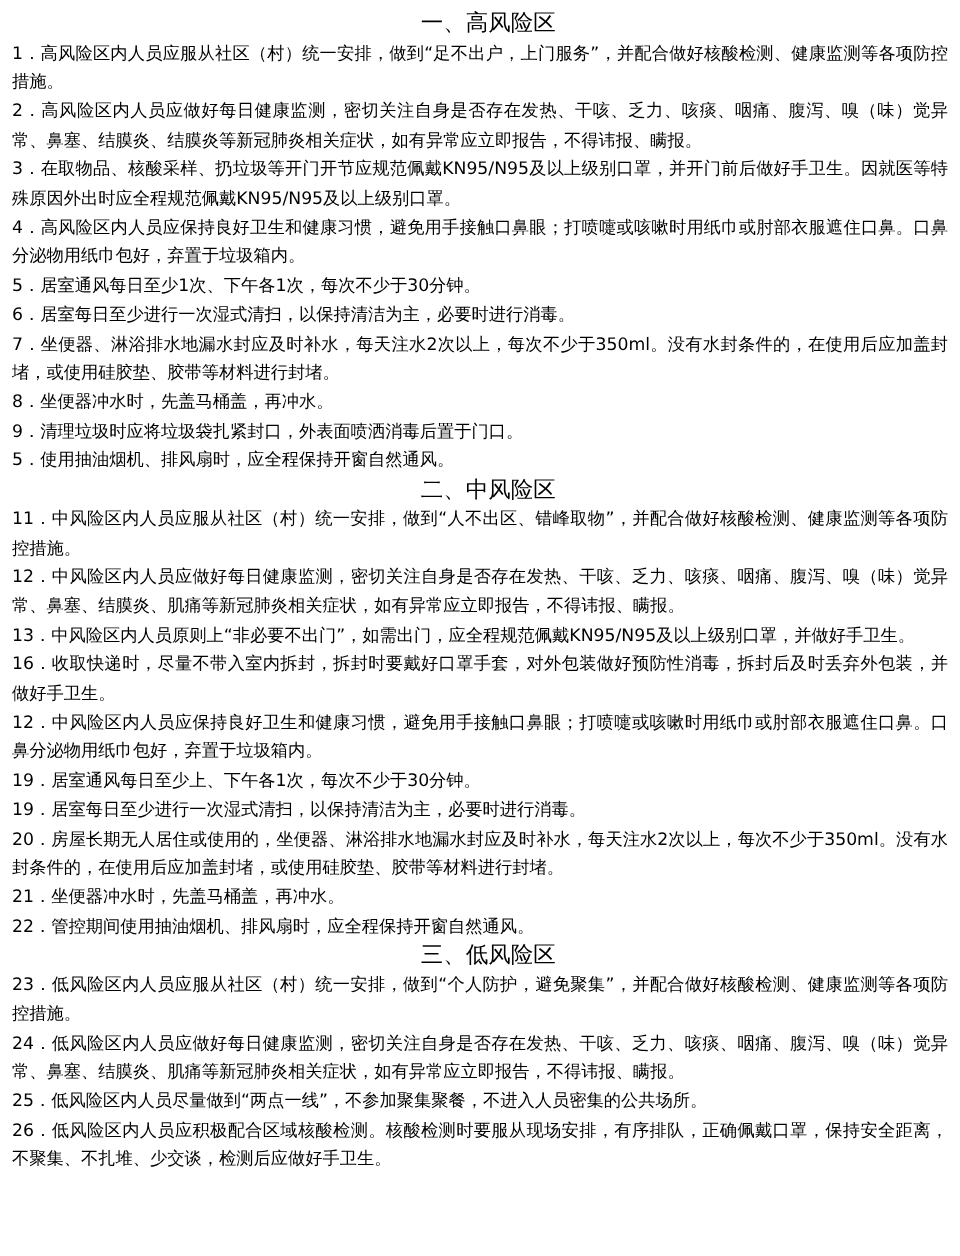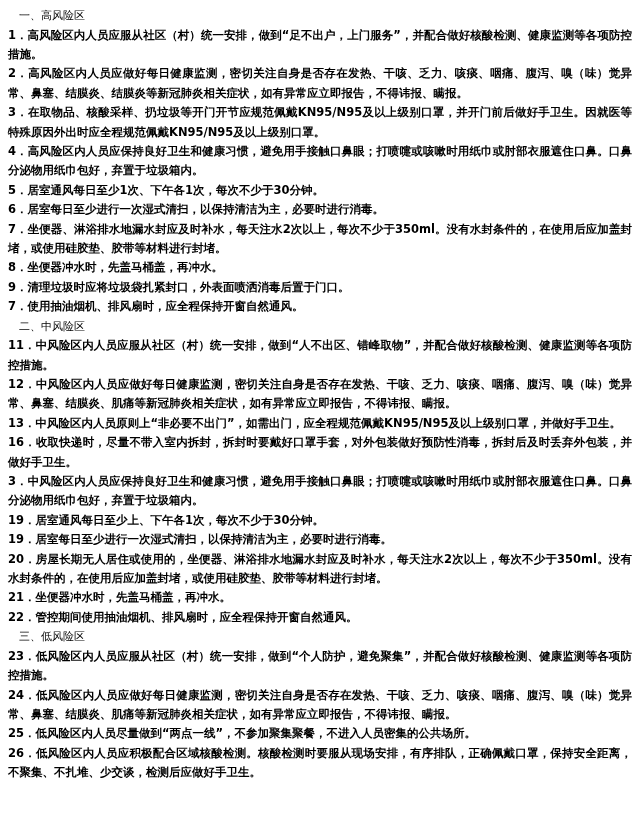--- a/index.html
+++ b/index.html
@@ -13,57 +13,57 @@
     font-family: "DejaVu Sans", "Liberation Sans", sans-serif;
     color: #000000;
     overflow: hidden;
   }
   #doc {
     box-sizing: border-box;
     width: 640px;
     padding: 6px 8px 0 8px;
   }
   .section-head {
-    font-size: 11px;
+    font-size: 15px;
     line-height: 19.5px;
     margin: 0 0 0 0;
     padding-left: 11px;
     white-space: nowrap;
+    text-align: center;
   }
   .para {
     font-size: 11.5px;
     line-height: 19.4px;
     margin: 0;
     text-align: justify;
     text-justify: inter-ideograph;
     text-indent: 0;
-    font-weight: bold;
   }
 </style>
 </head>
 <body>
 
 <div id="doc">
     <p class="section-head">一、高风险区</p>
     <p class="para">1．高风险区内人员应服从社区（村）统一安排，做到“足不出户，上门服务”，并配合做好核酸检测、健康监测等各项防控措施。</p>
     <p class="para">2．高风险区内人员应做好每日健康监测，密切关注自身是否存在发热、干咳、乏力、咳痰、咽痛、腹泻、嗅（味）觉异常、鼻塞、结膜炎、结膜炎等新冠肺炎相关症状，如有异常应立即报告，不得讳报、瞒报。</p>
     <p class="para">3．在取物品、核酸采样、扔垃圾等开门开节应规范佩戴KN95/N95及以上级别口罩，并开门前后做好手卫生。因就医等特殊原因外出时应全程规范佩戴KN95/N95及以上级别口罩。</p>
     <p class="para">4．高风险区内人员应保持良好卫生和健康习惯，避免用手接触口鼻眼；打喷嚏或咳嗽时用纸巾或肘部衣服遮住口鼻。口鼻分泌物用纸巾包好，弃置于垃圾箱内。</p>
     <p class="para">5．居室通风每日至少1次、下午各1次，每次不少于30分钟。</p>
     <p class="para">6．居室每日至少进行一次湿式清扫，以保持清洁为主，必要时进行消毒。</p>
     <p class="para">7．坐便器、淋浴排水地漏水封应及时补水，每天注水2次以上，每次不少于350ml。没有水封条件的，在使用后应加盖封堵，或使用硅胶垫、胶带等材料进行封堵。</p>
     <p class="para">8．坐便器冲水时，先盖马桶盖，再冲水。</p>
     <p class="para">9．清理垃圾时应将垃圾袋扎紧封口，外表面喷洒消毒后置于门口。</p>
-    <p class="para">7．使用抽油烟机、排风扇时，应全程保持开窗自然通风。</p>
+    <p class="para">5．使用抽油烟机、排风扇时，应全程保持开窗自然通风。</p>
     <p class="section-head">二、中风险区</p>
     <p class="para">11．中风险区内人员应服从社区（村）统一安排，做到“人不出区、错峰取物”，并配合做好核酸检测、健康监测等各项防控措施。</p>
     <p class="para">12．中风险区内人员应做好每日健康监测，密切关注自身是否存在发热、干咳、乏力、咳痰、咽痛、腹泻、嗅（味）觉异常、鼻塞、结膜炎、肌痛等新冠肺炎相关症状，如有异常应立即报告，不得讳报、瞒报。</p>
     <p class="para">13．中风险区内人员原则上“非必要不出门”，如需出门，应全程规范佩戴KN95/N95及以上级别口罩，并做好手卫生。</p>
     <p class="para">16．收取快递时，尽量不带入室内拆封，拆封时要戴好口罩手套，对外包装做好预防性消毒，拆封后及时丢弃外包装，并做好手卫生。</p>
-    <p class="para">3．中风险区内人员应保持良好卫生和健康习惯，避免用手接触口鼻眼；打喷嚏或咳嗽时用纸巾或肘部衣服遮住口鼻。口鼻分泌物用纸巾包好，弃置于垃圾箱内。</p>
+    <p class="para">12．中风险区内人员应保持良好卫生和健康习惯，避免用手接触口鼻眼；打喷嚏或咳嗽时用纸巾或肘部衣服遮住口鼻。口鼻分泌物用纸巾包好，弃置于垃圾箱内。</p>
     <p class="para">19．居室通风每日至少上、下午各1次，每次不少于30分钟。</p>
     <p class="para">19．居室每日至少进行一次湿式清扫，以保持清洁为主，必要时进行消毒。</p>
     <p class="para">20．房屋长期无人居住或使用的，坐便器、淋浴排水地漏水封应及时补水，每天注水2次以上，每次不少于350ml。没有水封条件的，在使用后应加盖封堵，或使用硅胶垫、胶带等材料进行封堵。</p>
     <p class="para">21．坐便器冲水时，先盖马桶盖，再冲水。</p>
     <p class="para">22．管控期间使用抽油烟机、排风扇时，应全程保持开窗自然通风。</p>
     <p class="section-head">三、低风险区</p>
     <p class="para">23．低风险区内人员应服从社区（村）统一安排，做到“个人防护，避免聚集”，并配合做好核酸检测、健康监测等各项防控措施。</p>
     <p class="para">24．低风险区内人员应做好每日健康监测，密切关注自身是否存在发热、干咳、乏力、咳痰、咽痛、腹泻、嗅（味）觉异常、鼻塞、结膜炎、肌痛等新冠肺炎相关症状，如有异常应立即报告，不得讳报、瞒报。</p>
     <p class="para">25．低风险区内人员尽量做到“两点一线”，不参加聚集聚餐，不进入人员密集的公共场所。</p>
     <p class="para">26．低风险区内人员应积极配合区域核酸检测。核酸检测时要服从现场安排，有序排队，正确佩戴口罩，保持安全距离，不聚集、不扎堆、少交谈，检测后应做好手卫生。</p>

